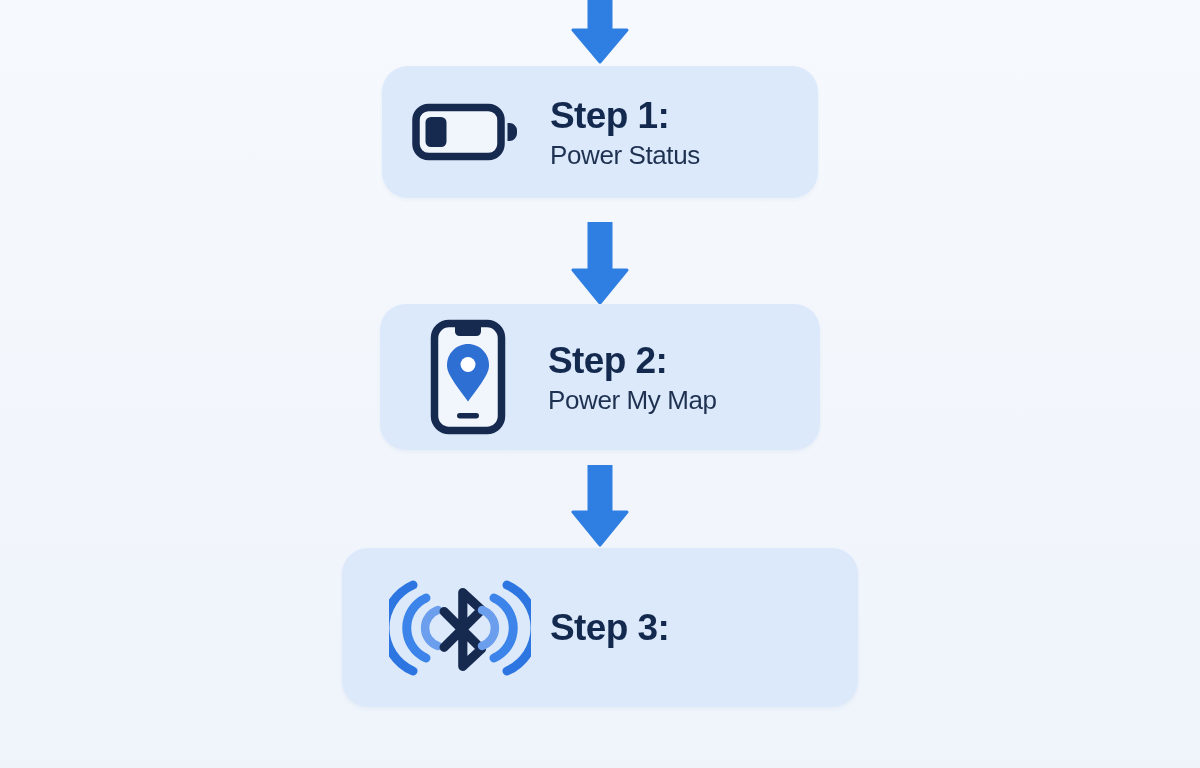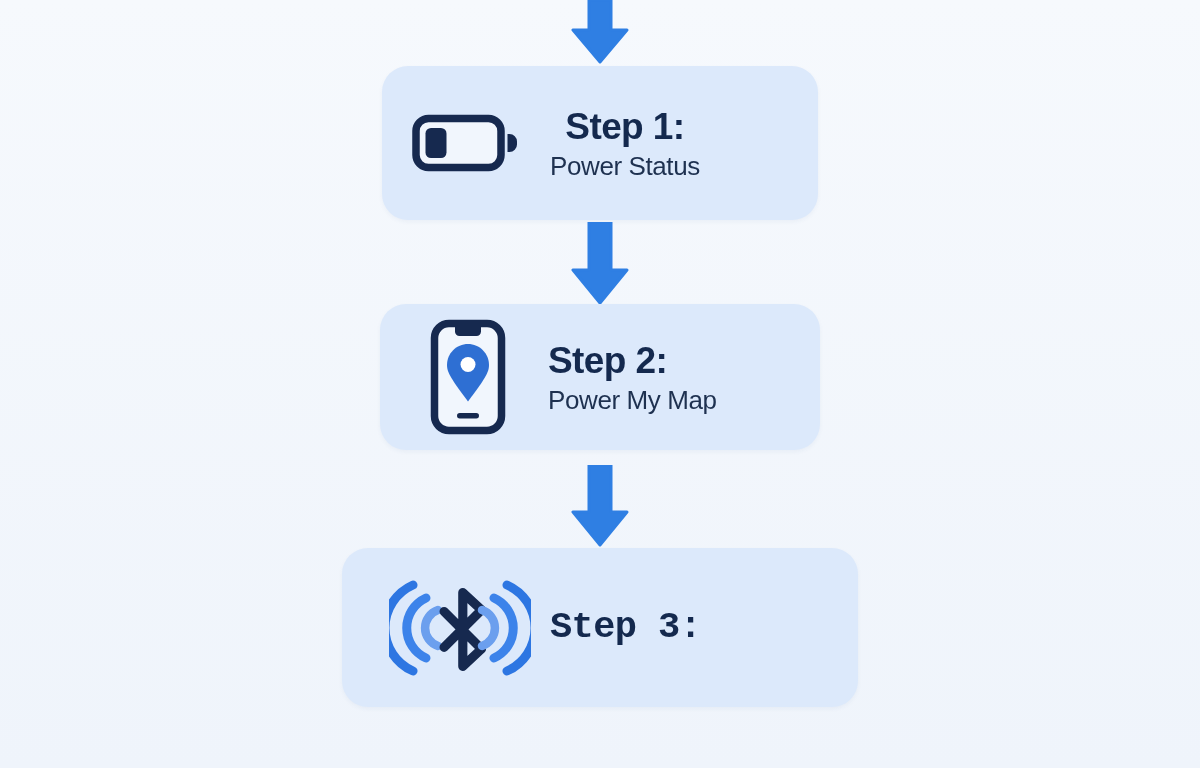--- a/index.html
+++ b/index.html
@@ -25,33 +25,33 @@
   .arrow-3 { left: 571px; top: 465px; }
 
   .card {
     position: absolute;
     background: var(--card-bg, #dce9fb);
     border-radius: 26px;
     display: flex;
     align-items: center;
     box-shadow: 0 2px 4px rgba(40, 80, 140, 0.05);
   }
-  .card-1 { left: 382px; top: 66px;  width: 436px; height: 154px; text-align: center; }
+  .card-1 { left: 382px; top: 66px;  width: 436px; height: 132px; }
   .card-2 { left: 380px; top: 304px; width: 440px; height: 146px; }
   .card-3 { left: 342px; top: 548px; width: 516px; height: 159px; }
 
   .card-icon { flex: 0 0 auto; display: block; }
   .card-1 .card-icon { margin-left: 30px; }
   .card-2 .card-icon { margin-left: 50px; }
   .card-3 .card-icon { margin-left: 47px; }
 
   .step-text { display: flex; flex-direction: column; }
   .card-1 .step-text { margin-left: 32px; }
   .card-2 .step-text { margin-left: 42px; }
-  .card-3 .step-text { margin-left: 19px; font-family: Liberation Mono, monospace; }
+  .card-3 .step-text { margin-left: 19px; }
 
   .step-title {
     font-size: 37px;
     font-weight: 700;
     letter-spacing: -0.6px;
     line-height: 1.24;
     color: var(--title-text, #14294e);
   }
   .step-subtitle {
     font-size: 26px;

